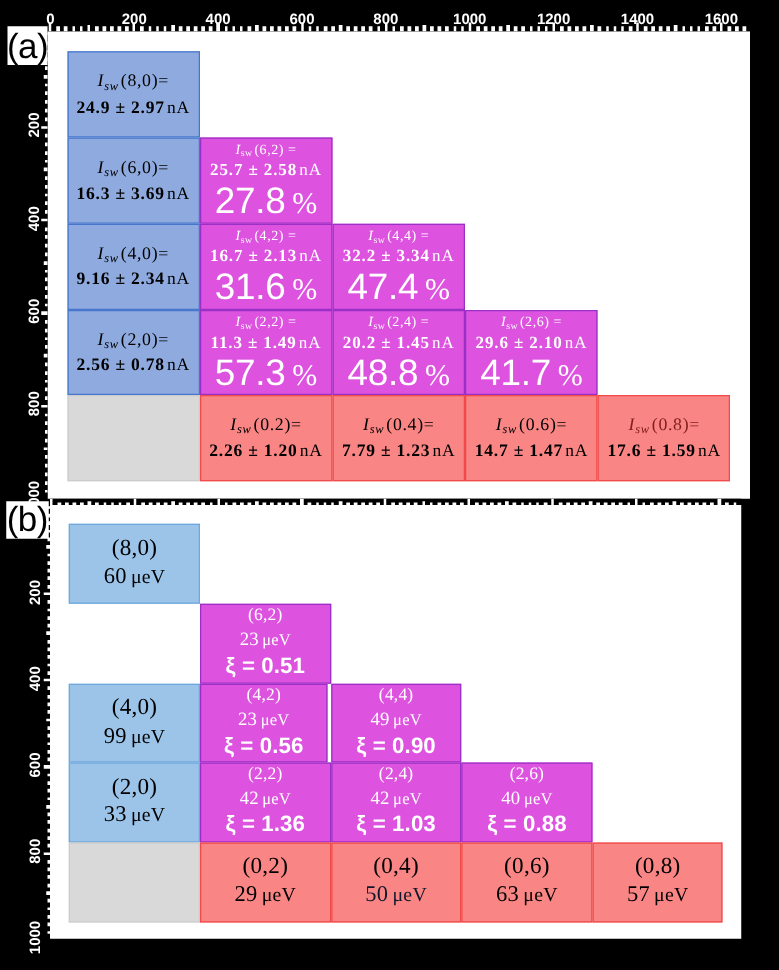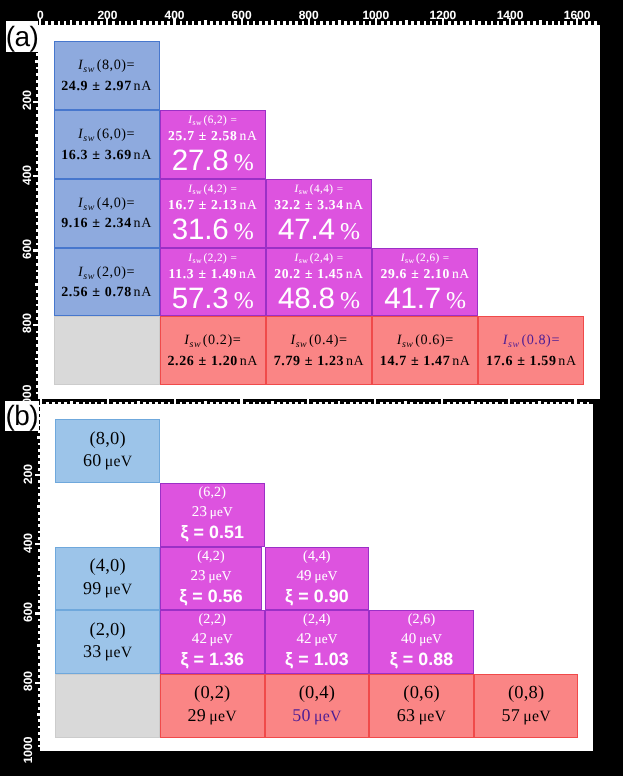--- a/index.html
+++ b/index.html
@@ -102,21 +102,21 @@
   </div>
   <div class="cell" style="left:265.9px;top:316.48px;width:106.2px;height:68.82px;background:#fa8585;border:1px solid #f04a4a;">
     <span class="ln a-title" style="color:#000000;"><span class="ital">I</span><span class="sub">sw</span><span class="isw-gap"> </span><span>(0.4)=</span></span>
     <span class="ln a-val" style="color:#000000;"><span>7.79 ± 1.23</span><span class="unit"> </span><span class="unit">nA</span></span>
   </div>
   <div class="cell" style="left:372.1px;top:316.48px;width:106.2px;height:68.82px;background:#fa8585;border:1px solid #f04a4a;">
     <span class="ln a-title" style="color:#000000;"><span class="ital">I</span><span class="sub">sw</span><span class="isw-gap"> </span><span>(0.6)=</span></span>
     <span class="ln a-val" style="color:#000000;"><span>14.7 ± 1.47</span><span class="unit"> </span><span class="unit">nA</span></span>
   </div>
   <div class="cell" style="left:478.3px;top:316.48px;width:106.2px;height:68.82px;background:#fa8585;border:1px solid #f04a4a;">
-    <span class="ln a-title" style="color:#4c1d95;"><span class="ital">I</span><span class="sub">sw</span><span class="isw-gap"> </span><span>(0.8)=</span></span>
+    <span class="ln a-title" style="color:#7f1d1d;"><span class="ital">I</span><span class="sub">sw</span><span class="isw-gap"> </span><span>(0.8)=</span></span>
     <span class="ln a-val" style="color:#000000;"><span>17.6 ± 1.59</span><span class="unit"> </span><span class="unit">nA</span></span>
   </div>
 
   <div class="ruler-strip" style="left:38px;top:0px;width:562.1px;height:24.8px;"></div>
   <div class="tick" style="left:39.2px;top:18.2px;width:2.2px;height:6.6px;"></div>
   <div class="tick" style="left:45.3px;top:21.1px;width:2.8px;height:3.7px;"></div>
   <div class="tick" style="left:51.4px;top:21.1px;width:2.8px;height:3.7px;"></div>
   <div class="tick" style="left:57.5px;top:21.1px;width:2.8px;height:3.7px;"></div>
   <div class="tick" style="left:63.6px;top:21.1px;width:2.8px;height:3.7px;"></div>
   <div class="tick" style="left:69.7px;top:20.2px;width:2.8px;height:4.6px;"></div>
@@ -324,21 +324,21 @@
     <span class="ln b-title-sm" style="color:#ffffff;">(2,6)</span>
     <span class="ln b-val-sm" style="color:#ffffff;"><span>40</span><span class="unit"> </span><span class="unit">μeV</span></span>
     <span class="ln b-xi" style="color:#ffffff;">ξ = 0.88</span>
   </div>
   <div class="cell" style="left:159.94px;top:673.98px;width:104.64px;height:63.72px;background:#fa8585;border:1px solid #f04a4a;">
     <span class="ln b-title" style="color:#000000;">(0,2)</span>
     <span class="ln b-val" style="color:#000000;"><span>29</span><span class="unit"> </span><span class="unit">μeV</span></span>
   </div>
   <div class="cell" style="left:264.58px;top:673.98px;width:104.64px;height:63.72px;background:#fa8585;border:1px solid #f04a4a;">
     <span class="ln b-title" style="color:#000000;">(0,4)</span>
-    <span class="ln b-val" style="color:#4c1d95;"><span>50</span><span class="unit"> </span><span class="unit">μeV</span></span>
+    <span class="ln b-val" style="color:#0f172a;"><span>50</span><span class="unit"> </span><span class="unit">μeV</span></span>
   </div>
   <div class="cell" style="left:369.22px;top:673.98px;width:104.64px;height:63.72px;background:#fa8585;border:1px solid #f04a4a;">
     <span class="ln b-title" style="color:#000000;">(0,6)</span>
     <span class="ln b-val" style="color:#000000;"><span>63</span><span class="unit"> </span><span class="unit">μeV</span></span>
   </div>
   <div class="cell" style="left:473.86px;top:673.98px;width:104.64px;height:63.72px;background:#fa8585;border:1px solid #f04a4a;">
     <span class="ln b-title" style="color:#000000;">(0,8)</span>
     <span class="ln b-val" style="color:#000000;"><span>57</span><span class="unit"> </span><span class="unit">μeV</span></span>
   </div>
 

